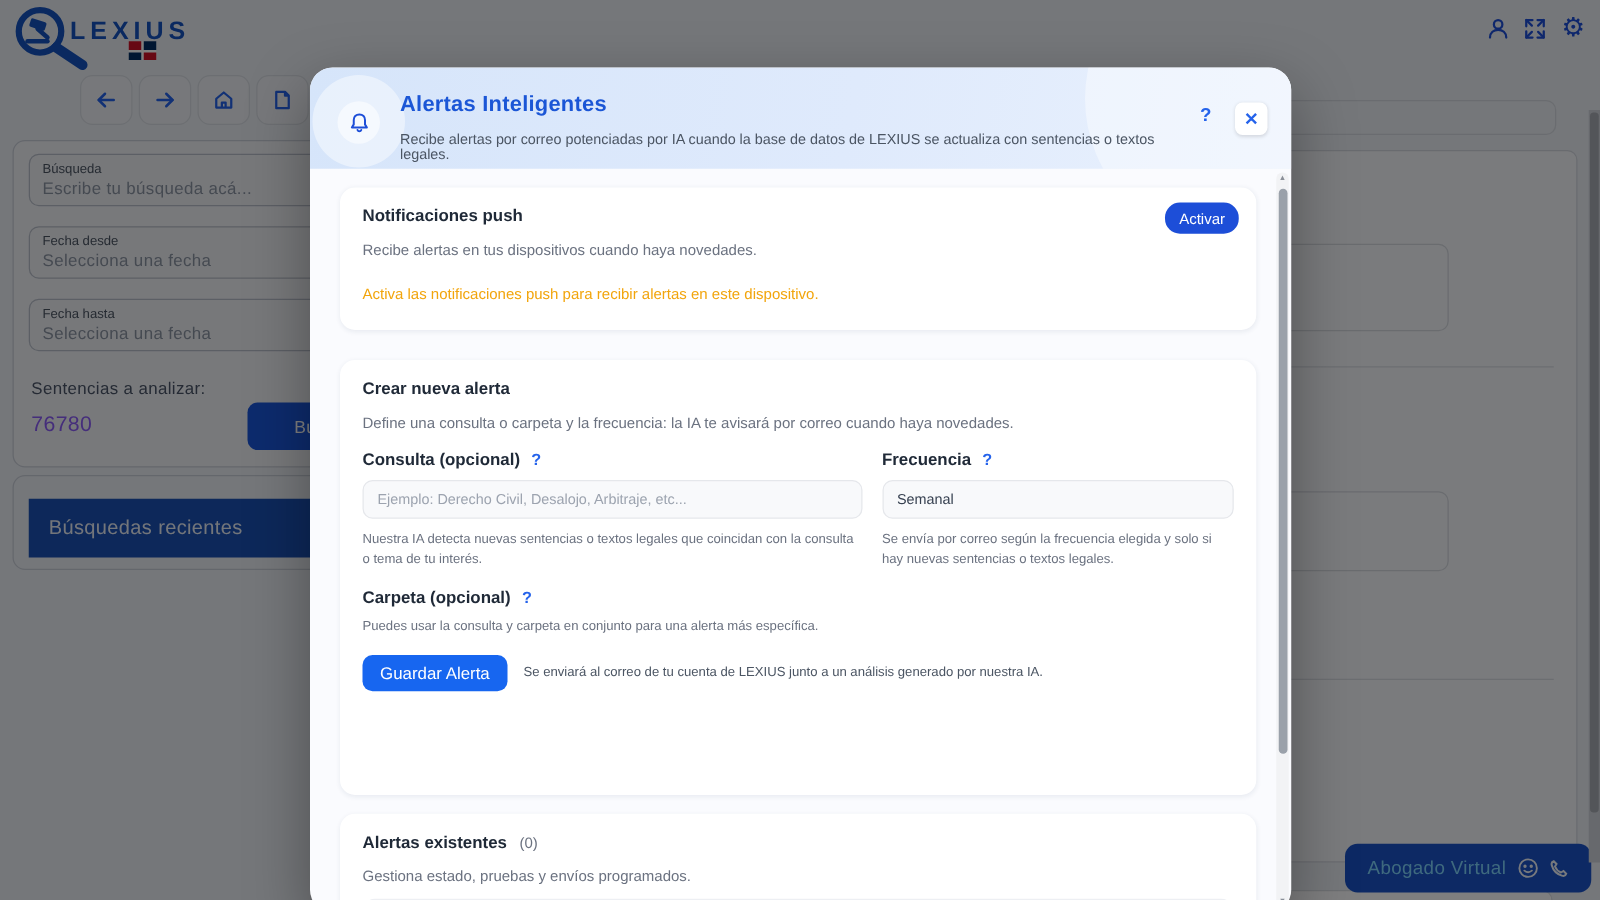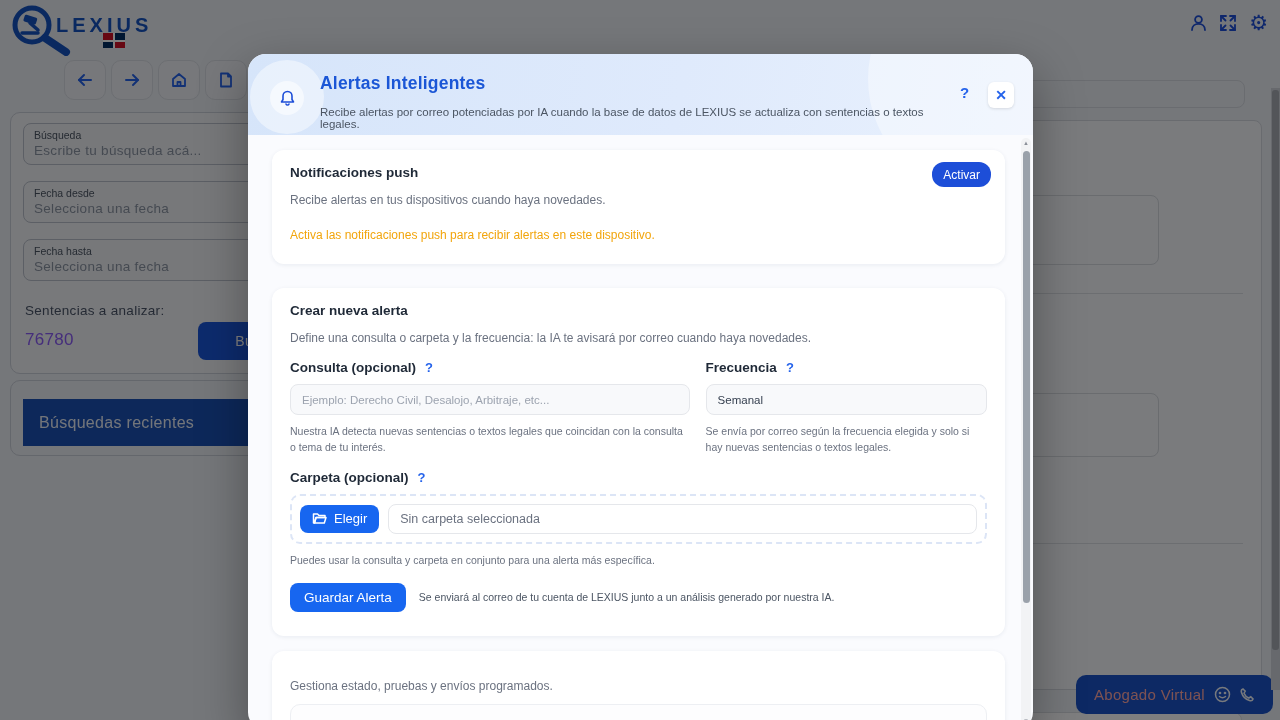--- a/index.html
+++ b/index.html
@@ -45,21 +45,21 @@
   .main-ghost { position:absolute; left:352px; top:120px; width:910px; height:570px;
                 background:#f4f6fa; border:1px solid #d3d7df; border-radius:8px; }
   .ghost-box1 { position:absolute; left:30px; top:74px; width:776px; height:70px; border:1px solid #d4d8df; border-radius:8px; }
   .ghost-box2 { position:absolute; left:30px; top:272px; width:776px; height:64px; border:1px solid #d4d8df; border-radius:8px; }
   .ghost-line1 { position:absolute; left:14px; top:172px; width:876px; height:1px; background:#d8dce2; }
   .ghost-line2 { position:absolute; left:14px; top:422px; width:876px; height:1px; background:#d8dce2; }
   .bottom-ghost { position:absolute; left:470px; top:712px; width:772px; height:10px;
                   background:#fdfdfe; border:1px solid #d9dde3; border-radius:8px 8px 0 0; }
 
   .abogado-btn { position:absolute; left:1076px; top:675px; width:197px; height:39px; background:#1a53c9;
-                 border-radius:10px; color:#fca5a5; display:flex; align-items:center; justify-content:center; gap:9px;
+                 border-radius:10px; color:#7dd3fc; display:flex; align-items:center; justify-content:center; gap:9px;
                  font-size:15px; letter-spacing:.3px; }
 
   .page-scrollbar { position:absolute; right:0px; top:88px; width:9px; height:602px; background:#cfd3da; }
   .page-scroll-thumb { position:absolute; left:1px; top:2px; width:7px; height:560px; background:#a6aab2; border-radius:3px; }
 
   
   .overlay { position:absolute; inset:0; background:rgba(0,0,0,0.5); }
 
   
   .modal { position:absolute; left:248px; top:22px; width:785px; height:676px; background:#fafbfe;
@@ -303,42 +303,34 @@
           <input class="text-input" type="text" readonly="" value="Semanal" style="">
           <div class="helper">Se envía por correo según la frecuencia elegida y solo si hay nuevas sentencias o textos legales.</div>
         </div>
       </div>
 
       <div class="carpeta-section">
         <div class="label-row">
           <span class="form-label">Carpeta (opcional)</span>
           <span class="help-q">?</span>
         </div>
-        <div class="dashed-box">
-          <button class="elegir-btn">
-            <span>
-              <svg width="15" height="13" viewBox="0 0 15 13" fill="none" stroke="#fff" stroke-width="1.5" stroke-linejoin="round">
-                <path d="M1.5 2 h4 l1.5 1.5 h6 v2 H4 L2.5 11 H1.5 Z"></path>
-                  <path d="M4 5.5 h10 L12.3 11 H2.5 Z"></path>
-              </svg>
-            </span>
-            <span>Elegir</span>
-          </button>
-          <input class="carpeta-input" type="text" readonly="" value="Sin carpeta seleccionada" style="">
-        </div>
         <div class="helper">Puedes usar la consulta y carpeta en conjunto para una alerta más específica.</div>
       </div>
 
       <div class="save-row">
         <button class="guardar-btn">Guardar Alerta</button>
         <span class="guardar-note">Se enviará al correo de tu cuenta de LEXIUS junto a un análisis generado por nuestra IA.</span>
       </div>
     </div>
 
     <div class="card card-existing">
+      <div class="existing-title-row">
+        <span class="card-title">Alertas existentes</span>
+        <span class="existing-count">(0)</span>
+      </div>
       <div class="card-desc">Gestiona estado, pruebas y envíos programados.</div>
       <div class="existing-ghost"></div>
     </div>
 
     <div class="modal-scrollbar">
       <div class="msb-arrow msb-up">▲</div>
       <div class="msb-thumb"></div>
       <div class="msb-arrow msb-down">▼</div>
     </div>
   </div>

